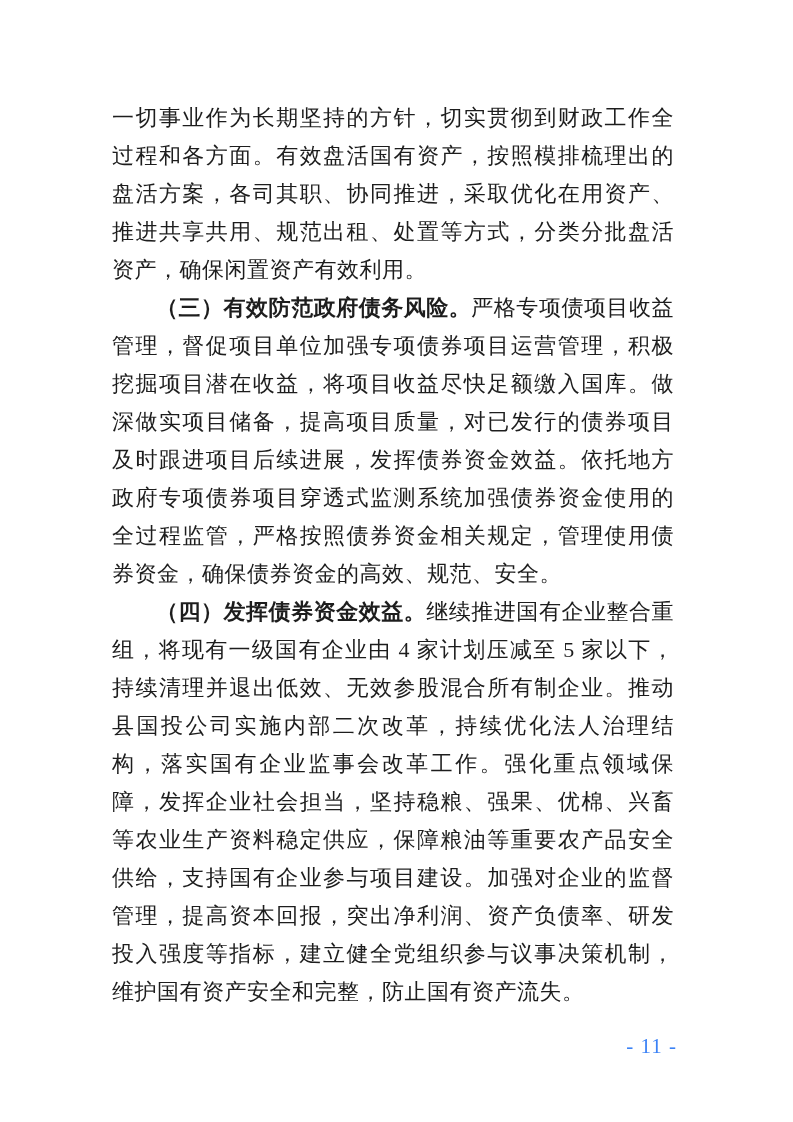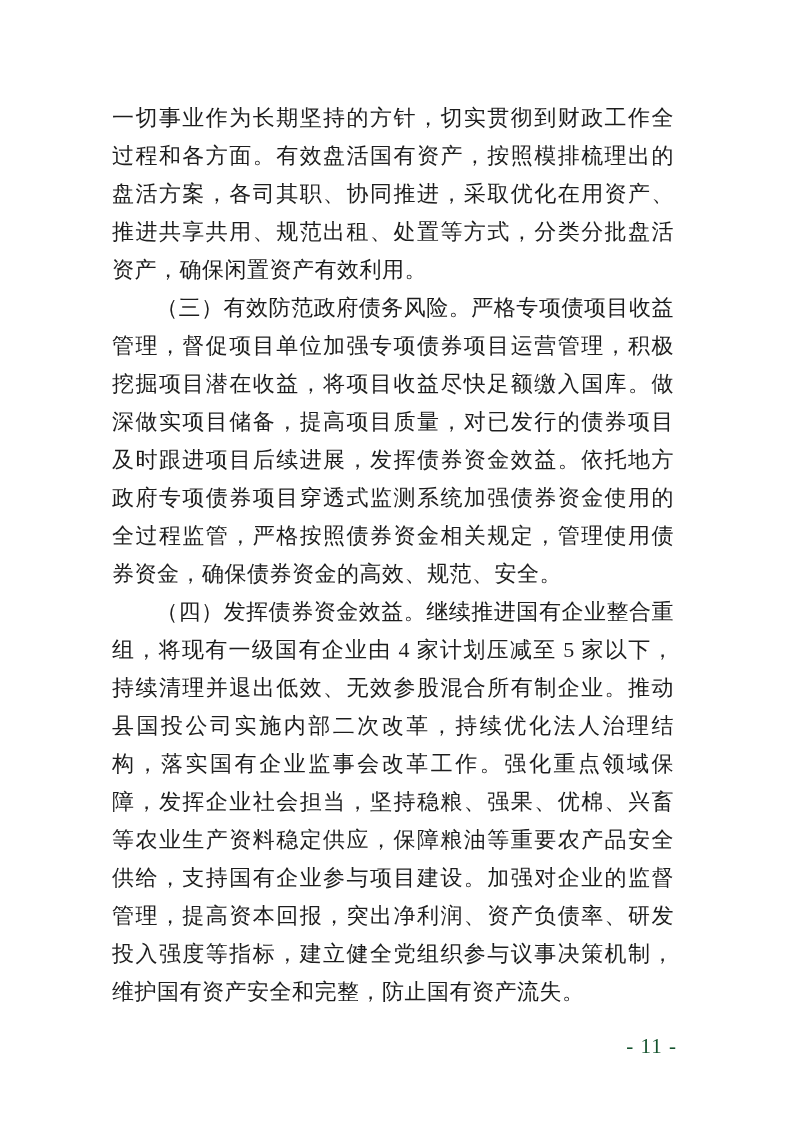--- a/index.html
+++ b/index.html
@@ -27,33 +27,33 @@
     padding: 0;
     font-size: 22px;
     line-height: 38px;
     text-align: justify;
     letter-spacing: 0.5px;
   }
   .para.indent {
     text-indent: 44px;
   }
   .para .heading {
-    font-weight: normal;
+    font-weight: bold;
   }
   .para .body {
     font-weight: normal;
   }
   .page-number {
     position: absolute;
     top: 1034px;
     right: 116px;
     font-size: 21px;
     line-height: 24px;
     letter-spacing: 1px;
-    color: #14532d;
+    color: #3b82f6;
     font-family: "Liberation Serif", "DejaVu Serif", serif;
   }
 </style>
 </head>
 <body>
 
 <main class="page">
   <div class="text-block">
       <p class="para"><span class="body">一切事业作为长期坚持的方针，切实贯彻到财政工作全过程和各方面。有效盘活国有资产，按照模排梳理出的盘活方案，各司其职、协同推进，采取优化在用资产、推进共享共用、规范出租、处置等方式，分类分批盘活资产，确保闲置资产有效利用。</span></p>
       <p class="para indent"><span class="heading">（三）有效防范政府债务风险。</span><span class="body">严格专项债项目收益管理，督促项目单位加强专项债券项目运营管理，积极挖掘项目潜在收益，将项目收益尽快足额缴入国库。做深做实项目储备，提高项目质量，对已发行的债券项目及时跟进项目后续进展，发挥债券资金效益。依托地方政府专项债券项目穿透式监测系统加强债券资金使用的全过程监管，严格按照债券资金相关规定，管理使用债券资金，确保债券资金的高效、规范、安全。</span></p>

